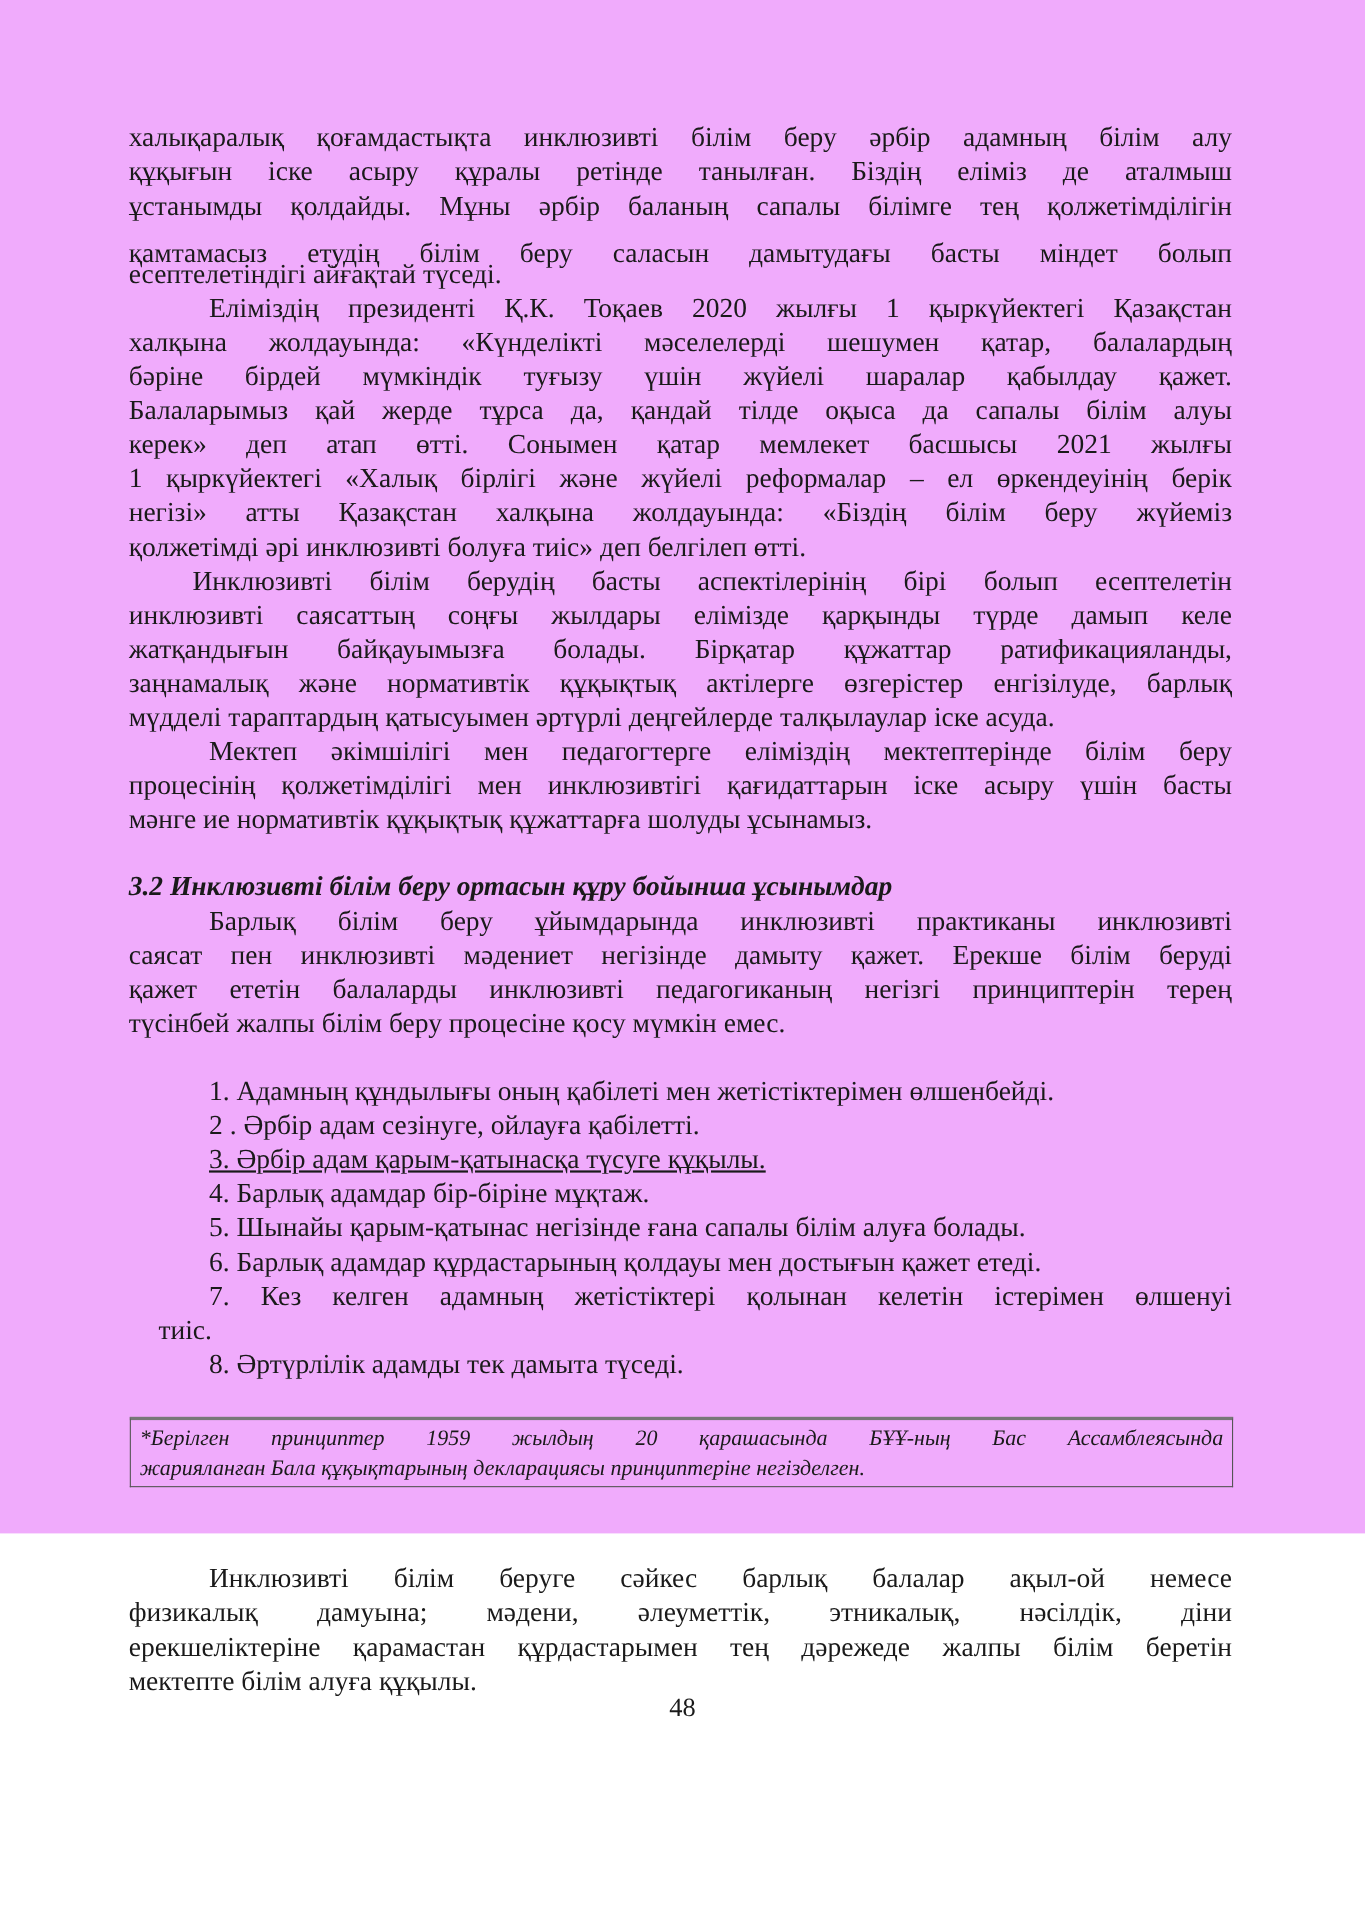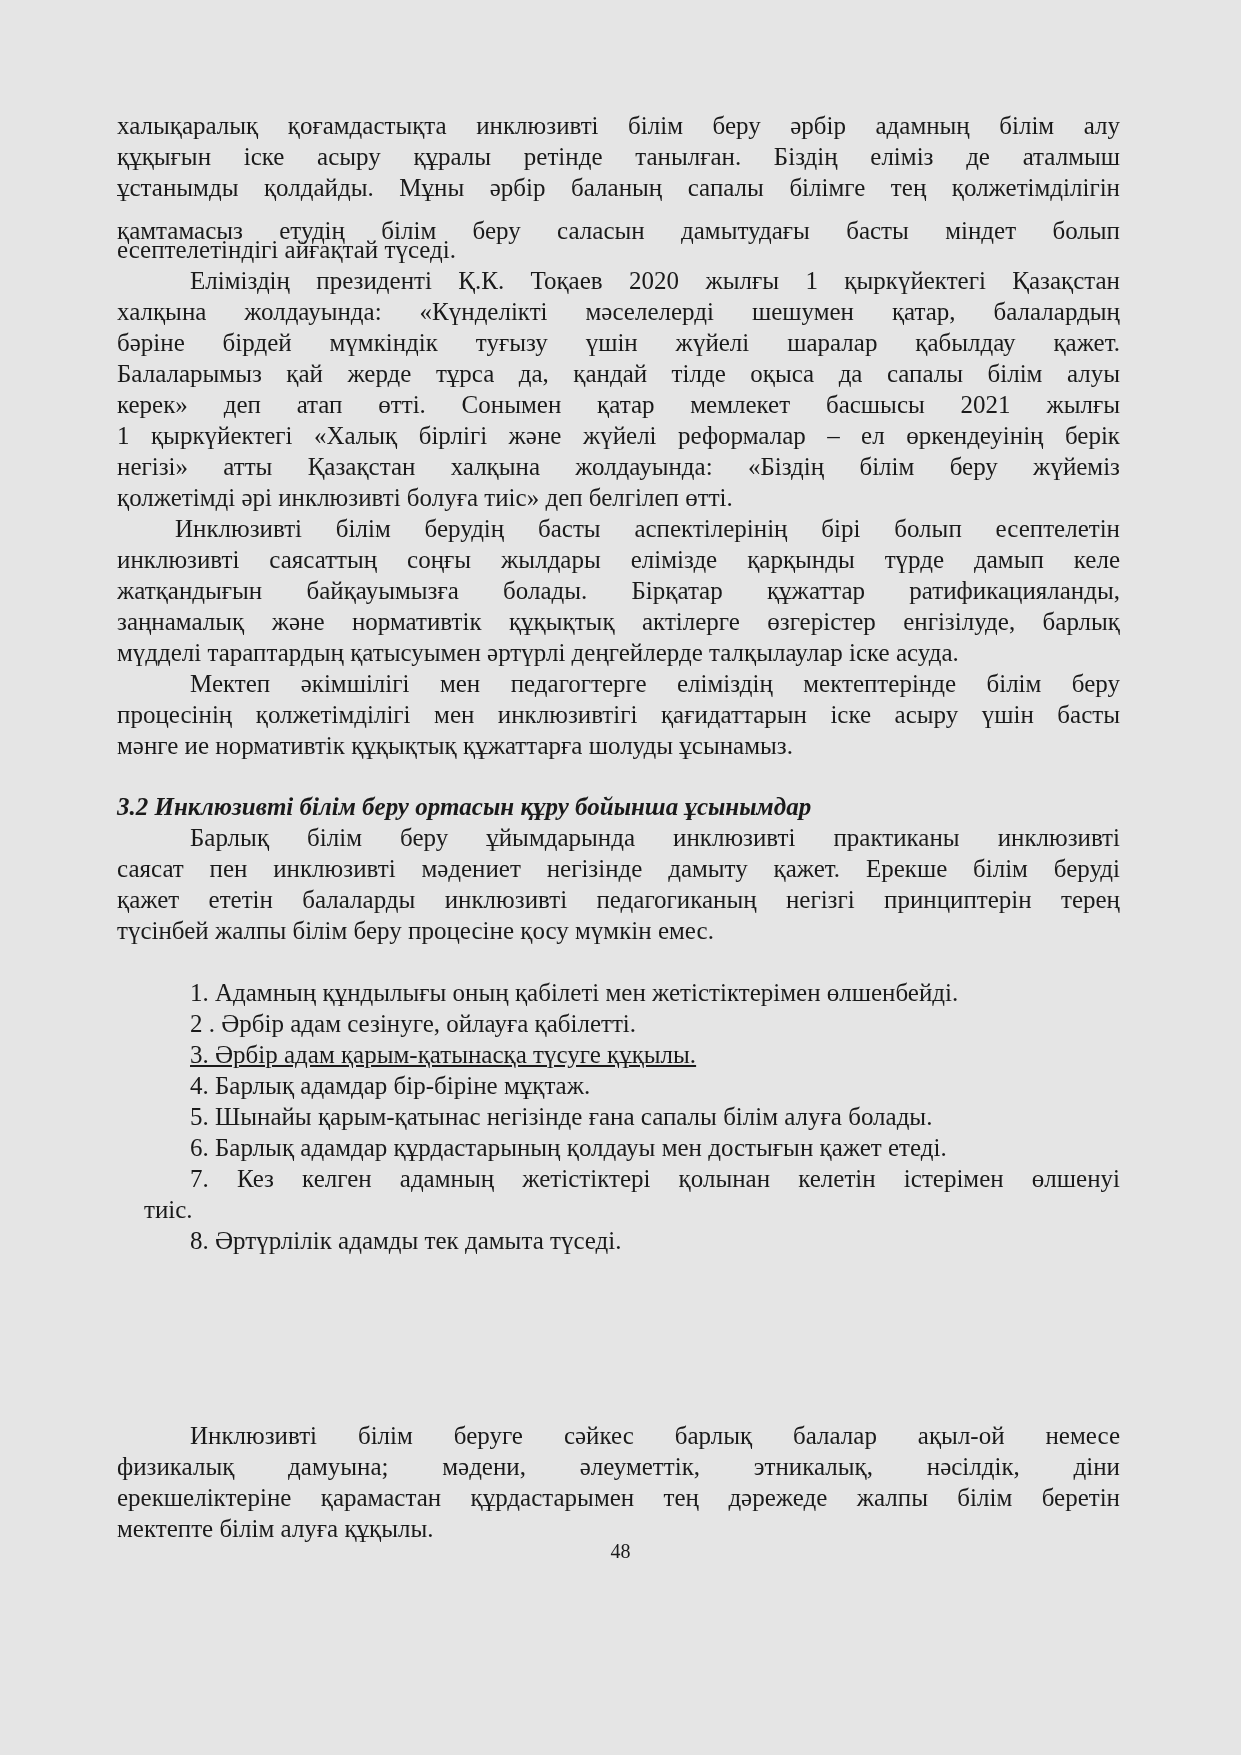--- a/index.html
+++ b/index.html
@@ -1,17 +1,17 @@
 <!DOCTYPE html>
 <html><head>
 <meta charset="utf-8">
 <style>
   html, body { margin: 0; padding: 0; background: #ffffff; }
   body { width: 1241px; height: 1755px; position: relative; overflow: hidden; }
-  .page { position: absolute; left: 0; top: 0; width: 1241px; height: 1755px; background: #e5e5e5; }
+  .page { position: absolute; left: 0; top: 0; width: 1241px; height: 1394px; background: #f0abfc; }
   .ln {
     position: absolute;
     font-family: "Liberation Serif", "DejaVu Serif", serif;
     font-size: 25px;
     line-height: 31px;
     height: 31px;
     color: #1a1a1a;
     white-space: nowrap;
     overflow: visible;
   }
@@ -38,21 +38,21 @@
     line-height: 27px;
     color: #1a1a1a;
     white-space: normal;
     overflow: hidden;
   }
   .note-ln.j { text-align: justify; text-align-last: justify; }
   .pagenum {
     position: absolute; left: 0; width: 1241px; top: 1618px;
     text-align: center;
     font-family: "Liberation Serif", "DejaVu Serif", serif;
-    font-size: 20px; color: #1a1a1a;
+    font-size: 24px; color: #1a1a1a;
   }
 </style>
 </head>
 <body>
 
 <div class="page">
 
   <div>
     <div class="ln j" style="left:117px;top:110px;width:1003px;">халықаралық қоғамдастықта инклюзивті білім беру әрбір адамның білім алу</div>
     <div class="ln j" style="left:117px;top:141px;width:1003px;">құқығын іске асыру құралы ретінде танылған. Біздің еліміз де аталмыш</div>
@@ -101,20 +101,24 @@
     <div class="ln" style="left:190px;top:1008px;">2 . Әрбір адам сезінуге, ойлауға қабілетті.</div>
     <div class="ln" style="left:190px;top:1039px;text-decoration:underline;">3. Әрбір адам қарым-қатынасқа түсуге құқылы.</div>
     <div class="ln" style="left:190px;top:1070px;">4. Барлық адамдар бір-біріне мұқтаж.</div>
     <div class="ln" style="left:190px;top:1101px;">5. Шынайы қарым-қатынас негізінде ғана сапалы білім алуға болады.</div>
     <div class="ln" style="left:190px;top:1132px;">6. Барлық адамдар құрдастарының қолдауы мен достығын қажет етеді.</div>
     <div class="ln j" style="left:190px;top:1163px;width:930px;">7. Кез келген адамның жетістіктері қолынан келетін істерімен өлшенуі</div>
     <div class="ln" style="left:117px;top:1194px;margin-left:27px;">тиіс.</div>
     <div class="ln" style="left:190px;top:1225px;">8. Әртүрлілік адамды тек дамыта түседі.</div>
   </div>
 
+  <div class="note-box" style="top:1288px;height:64px;">
+    <div class="note-ln j" style="left:8px;top:4px;width:985px;height:27px;">*Берілген принциптер 1959 жылдың 20 қарашасында БҰҰ-ның Бас Ассамблеясында</div>
+    <div class="note-ln" style="left:8px;top:31px;width:985px;height:27px;white-space:nowrap;">жарияланған  Бала құқықтарының декларациясы принциптеріне негізделген.</div>
+  </div>
 
   <div>
     <div class="ln j" style="left:190px;top:1420px;width:930px;">Инклюзивті білім беруге сәйкес барлық балалар ақыл-ой немесе</div>
     <div class="ln j" style="left:117px;top:1451px;width:1003px;">физикалық дамуына; мәдени, әлеуметтік, этникалық, нәсілдік, діни</div>
     <div class="ln j" style="left:117px;top:1482px;width:1003px;">ерекшеліктеріне қарамастан құрдастарымен тең дәрежеде жалпы білім беретін</div>
     <div class="ln" style="left:117px;top:1513px;">мектепте білім алуға құқылы.</div>
   </div>
 
   <div class="pagenum" style="top:1540px;">48</div>
 </div>

